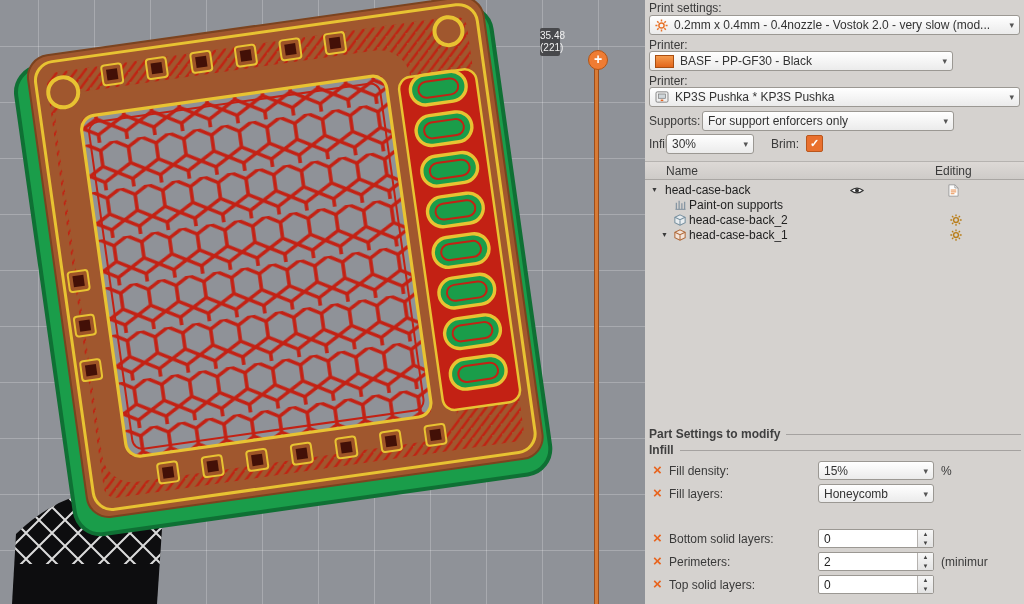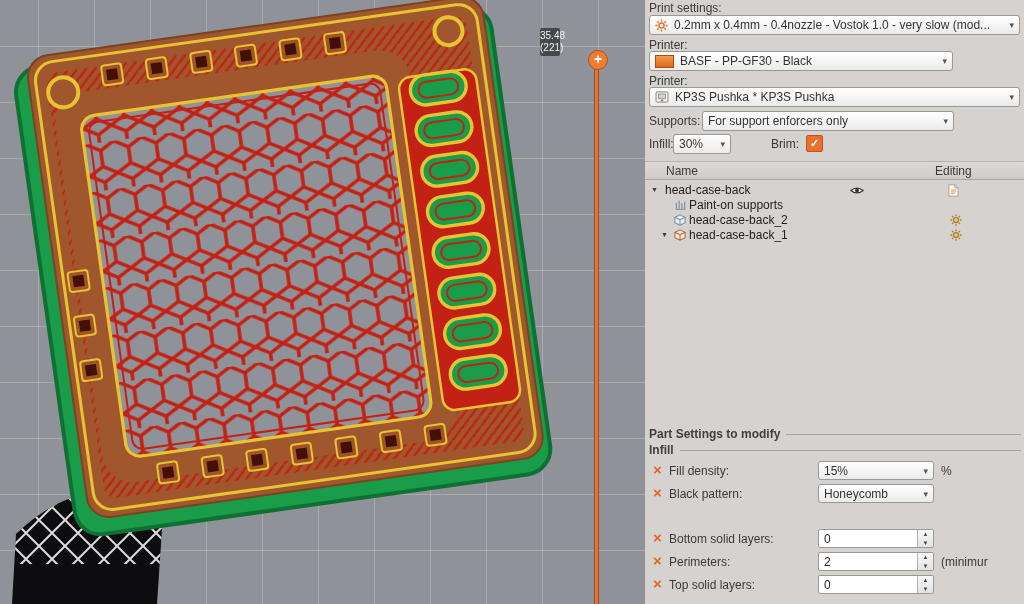--- a/index.html
+++ b/index.html
@@ -177,21 +177,21 @@
   <span class="flabel" style="left:4px;top:1px">Print settings:</span>
   <div class="combo" style="left:4px;top:15px;width:371px">
     <span class="cicon">
       <svg width="13" height="13" viewBox="0 0 16 16">
           <g fill="none" stroke="#e8732a" stroke-width="1.8">
             <circle cx="8" cy="8" r="3.2"></circle>
             <path d="M8 .5V3M8 13v2.5M.5 8H3M13 8h2.5M2.7 2.7l1.8 1.8M11.5 11.5l1.8 1.8M13.3 2.7l-1.8 1.8M4.5 11.5l-1.8 1.8"></path>
           </g>
         </svg>
     </span>
-    <span class="ctext">0.2mm x 0.4mm - 0.4nozzle - Vostok 1.0 - very slow (mod...</span>
+    <span class="ctext">0.2mm x 0.4mm - 0.4nozzle - Vostok 2.0 - very slow (mod...</span>
     <span class="chev">▾</span>
   </div>
 
   <span class="flabel" style="left:4px;top:38px">Printer:</span>
   <div class="combo" style="left:4px;top:51px;width:304px">
     <span class="swatch"></span>
     <span class="ctext">BASF - PP-GF30 - Black</span>
     <span class="chev">▾</span>
   </div>
 
@@ -208,21 +208,21 @@
     <span class="chev">▾</span>
   </div>
 
   <span class="flabel" style="left:4px;top:114px">Supports:</span>
   <div class="combo" style="left:57px;top:111px;width:252px">
     <span class="ctext">For support enforcers only</span>
     <span class="chev">▾</span>
   </div>
 
   <span class="flabel" style="left:4px;top:137px">Infill:</span>
-  <div class="combo" style="left:28px;top:134px;width:58px">
+  <div class="combo" style="left:21px;top:134px;width:88px">
     <span class="ctext">30%</span>
     <span class="chev">▾</span>
   </div>
   <span class="flabel" style="left:126px;top:137px">Brim:</span>
   <div class="cb" style="left:161px;top:135px">✓</div>
 
   <div class="theader">
     <span style="left:21px">Name</span>
     <span style="left:290px">Editing</span>
   </div>
@@ -307,21 +307,21 @@
     <span class="plab">Fill density:</span>
     <div class="combo small">
       <span class="ctext">15%</span>
       <span class="chev">▾</span>
     </div>
     <span class="unit">%</span>
   </div>
 
   <div class="prow" style="top:484px">
     <span class="xic">×</span>
-    <span class="plab">Black pattern:</span>
+    <span class="plab">Fill layers:</span>
     <div class="combo small">
       <span class="ctext">Honeycomb</span>
       <span class="chev">▾</span>
     </div>
   </div>
 
 
   <div class="prow" style="top:529px">
     <span class="xic">×</span>
     <span class="plab">Bottom solid layers:</span>

